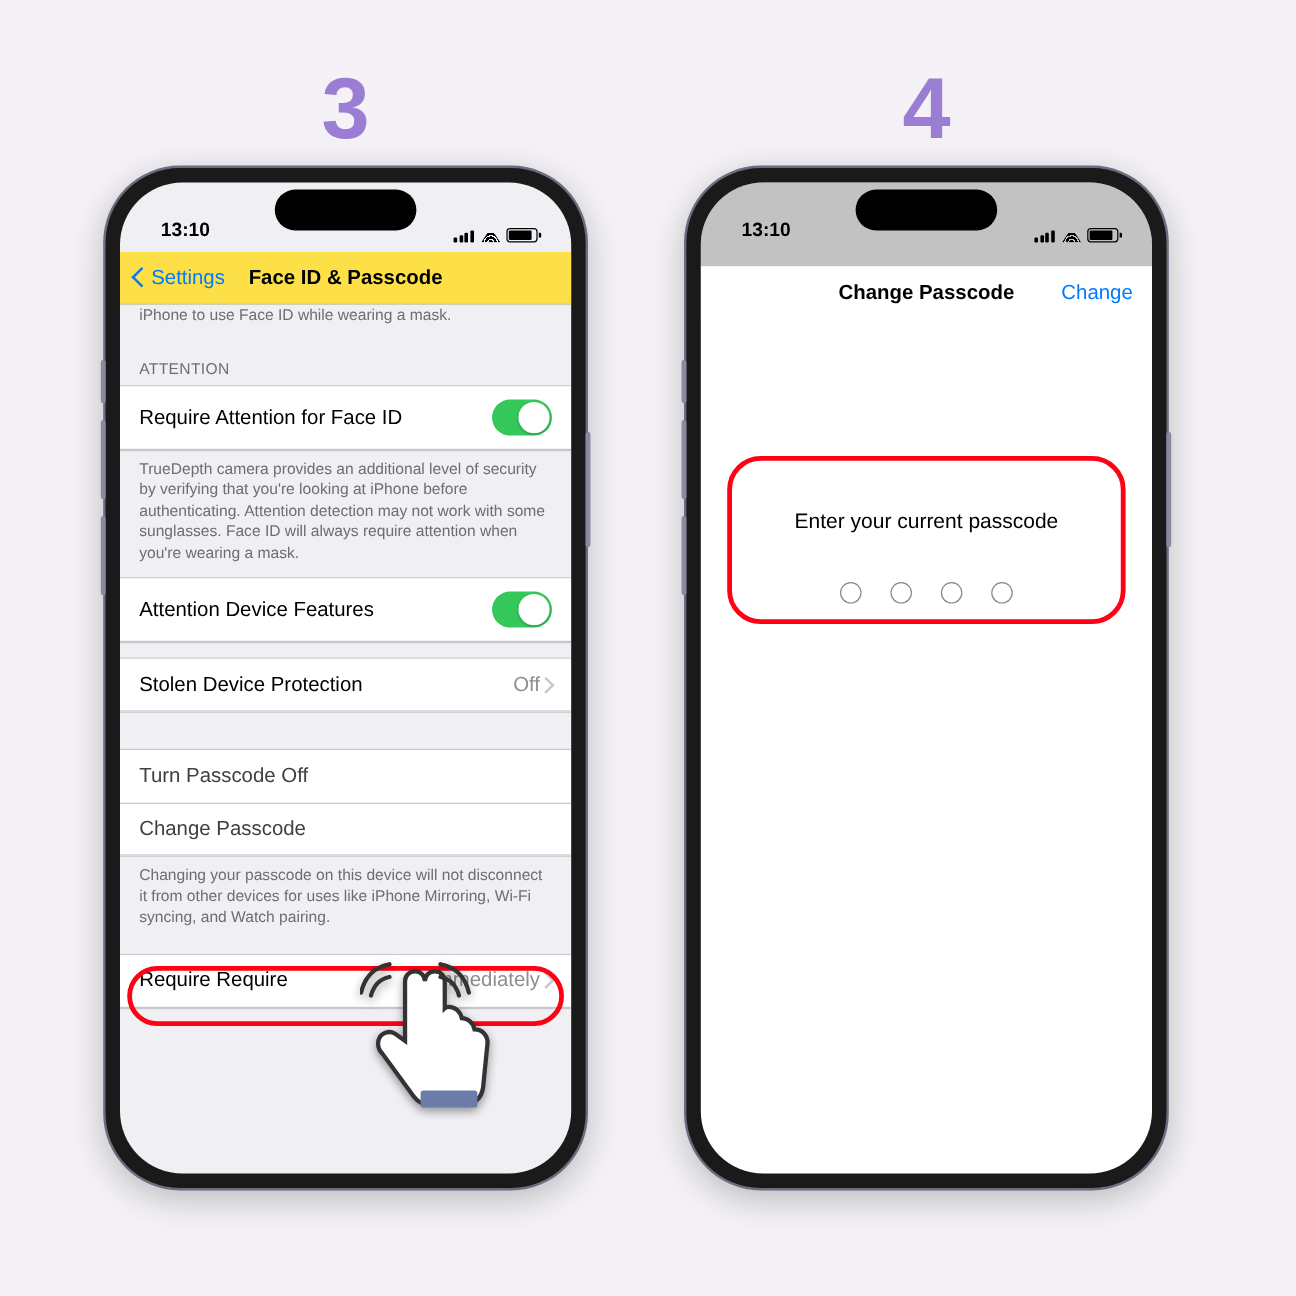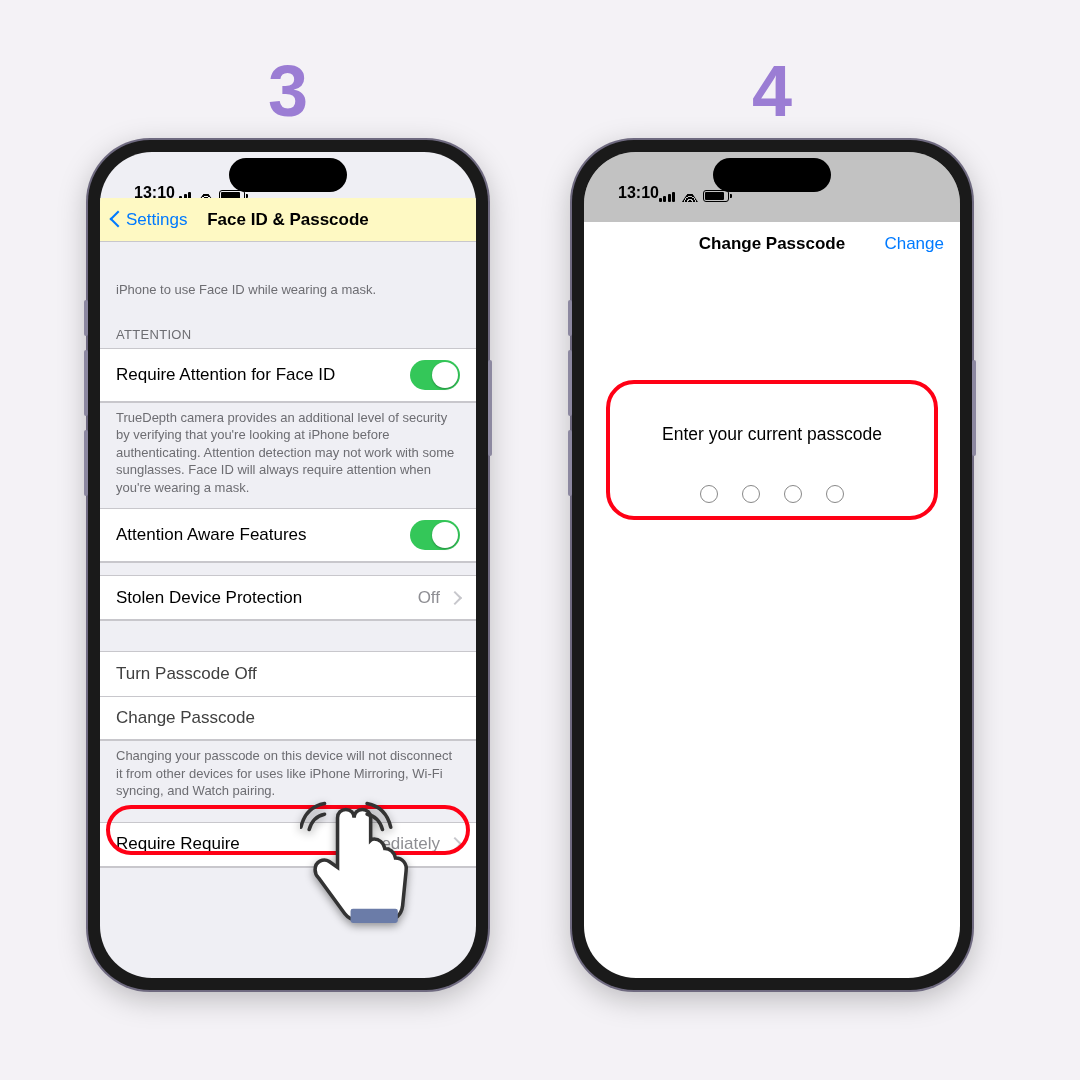--- a/index.html
+++ b/index.html
@@ -53,21 +53,21 @@
     border-radius: 20px;
     z-index: 50;
   }
   
   .status {
     position: absolute;
     top: 0; left: 0; right: 0;
     height: 54px;
     display: flex;
     align-items: flex-end;
-    justify-content: flex-start;
+    justify-content: space-between;
     padding: 0 28px 4px 34px;
     font-size: 16px;
     font-weight: 600;
     color: #000;
   }
   .status .right { display: flex; align-items: center; gap: 5px; }
   .sig { width: 18px; height: 12px; display: flex; align-items: flex-end; gap: 1.5px; }
   .sig span { width: 3px; background:#000; border-radius:1px; }
   .sig span:nth-child(1){height:4px}.sig span:nth-child(2){height:6px}
   .sig span:nth-child(3){height:8px}.sig span:nth-child(4){height:10px}
@@ -76,44 +76,44 @@
     radial-gradient(circle at 50% 100%, #000 0 2px, transparent 2px),
     radial-gradient(circle at 50% 100%, transparent 3px, #000 3px 5px, transparent 5px),
     radial-gradient(circle at 50% 100%, transparent 6px, #000 6px 8px, transparent 8px);
     clip-path: polygon(0 100%, 50% 0, 100% 100%);}
   .bat { width: 26px; height: 12px; border:1.5px solid #000; border-radius:3px; position:relative; }
   .bat::after{content:"";position:absolute;right:-4px;top:3px;width:2px;height:4px;background:#000;border-radius:0 1px 1px 0;}
   .bat span{position:absolute;left:1px;top:1px;bottom:1px;width:80%;background:#000;border-radius:1px;}
   
   .nav {
     position: absolute;
-    top: 46px; left:0; right:0;
+    top: 58px; left:0; right:0;
     height: 44px;
     display: flex;
     align-items: center;
     justify-content: center;
     border-bottom: .5px solid #c8c7cc;
-    background: #fef9c3;
+    background: #fde047;
   }
   .nav.modal{background:#fff;border-bottom:none;top:70px;}
   .nav-back {
     position: absolute; left: 6px;
     display: flex; align-items: center;
     color: #007aff; font-size: 17px;
   }
   .nav-title { font-size: 17px; font-weight: 600; }
   .nav-cancel {
     position: absolute; right: 16px;
     color: #007aff; font-size: 17px;
   }
   .chev-l::before{content:"";display:inline-block;width:10px;height:10px;border-left:2.5px solid #007aff;border-bottom:2.5px solid #007aff;transform:rotate(45deg);margin-right:2px;margin-left:6px;}
   
   .content {
     position:absolute; top:98px; left:0; right:0; bottom:0;
-    overflow:hidden; padding:0 0 27px;margin-top:27px;
+    overflow:hidden; padding:0 0 27px;
   }
   .hint {
     font-size: 13px; color:#6d6d72;
     padding: 6px 16px 0 16px; line-height:1.35;
   }
   .header-lbl {
     font-size:13px; color:#6d6d72;
     padding: 28px 16px 6px 16px;
     text-transform: uppercase; letter-spacing:.3px;
   }
@@ -124,21 +124,21 @@
     font-size:17px; color:#000;
     border-top:.5px solid #c8c7cc;
     position:relative;
   }
   .cell:last-of-type{border-bottom:.5px solid #c8c7cc;}
   .group { margin-top: 12px; }
   .group .cell:first-child{border-top:none;}
   .group {border-top:.5px solid #c8c7cc;border-bottom:.5px solid #c8c7cc;}
   .cell.link { color:#404040; }
   .cell.destructive { color:#ff3b30; }
-  .cell .tail { margin-left:auto; display:flex; align-items:center; color:#8e8e93; gap:10px; font-size:17px;}
+  .cell .tail { margin-left:auto; display:flex; align-items:center; color:#8e8e93; font-size:17px;}
   .chev-r::after{content:"";display:inline-block;width:8px;height:8px;border-right:2px solid #c7c7cc;border-top:2px solid #c7c7cc;transform:rotate(45deg);}
   
   .swch { width:50px; height:30px; background:#34c759; border-radius:15px; position:relative; }
   .swch::after{content:"";position:absolute;right:2px;top:2px;width:26px;height:26px;background:#fff;border-radius:50%;box-shadow:0 1px 2px rgba(0,0,0,.3);}
   
   .hl {
     position:absolute;
     border: 4px solid #ff0015;
     border-radius: 28px;
     pointer-events:none;
@@ -202,21 +202,21 @@
           <span>Require Attention for Face ID</span>
           <span class="tail">
               <span class="swch"></span>
             </span>
         </div>
       </div>
       <div class="hint">TrueDepth camera provides an additional level of security by verifying that you're looking at iPhone before authenticating. Attention detection may not work with some sunglasses. Face ID will always require attention when you're wearing a mask.</div>
 
       <div class="group">
         <div class="cell">
-          <span>Attention Aware Features</span>
+          <span>Attention Device Features</span>
           <span class="tail">
               <span class="swch"></span>
             </span>
         </div>
       </div>
 
       <div class="group">
         <div class="cell">
           <span>Stolen Device Protection</span>
           <span class="tail">

